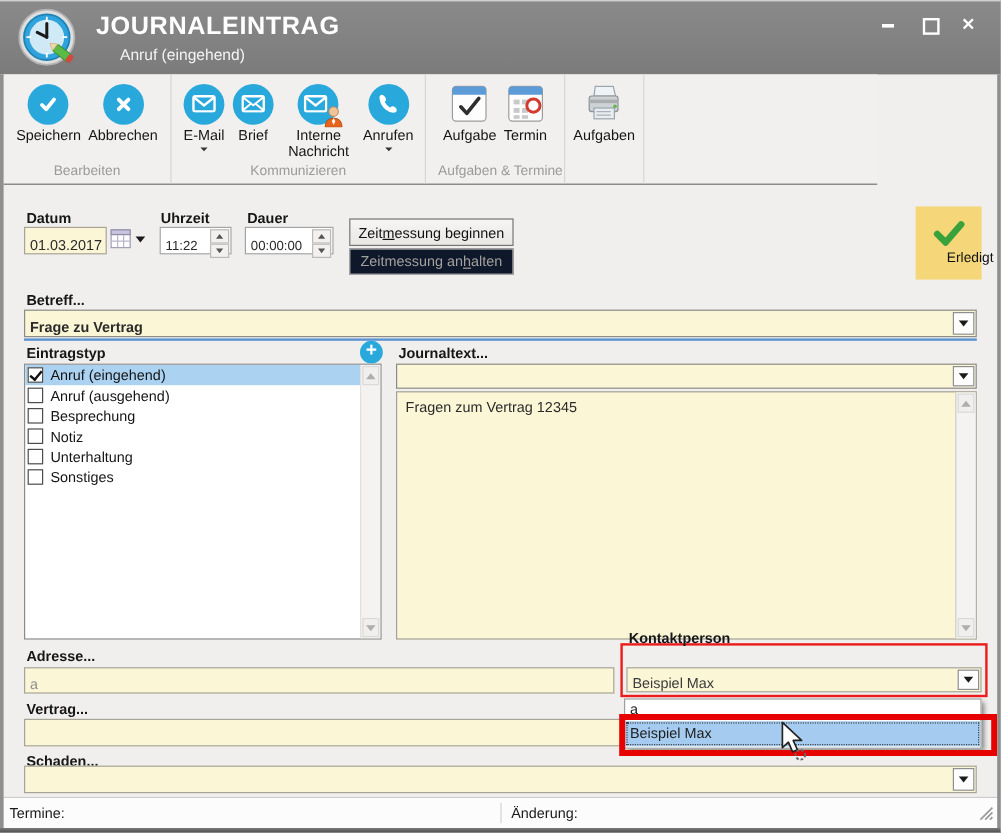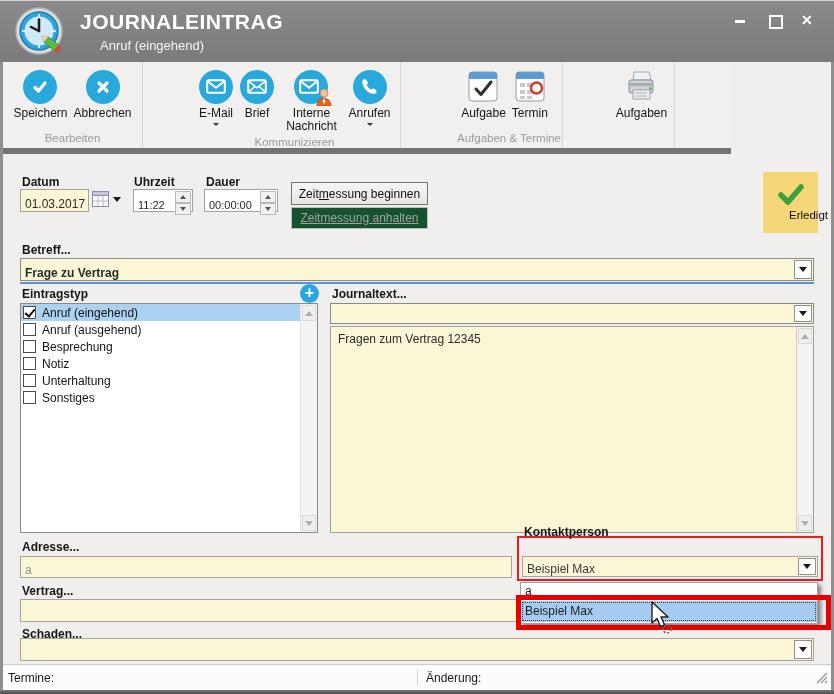--- a/index.html
+++ b/index.html
@@ -19,21 +19,21 @@
   .win-controls { position:absolute; right:18px; top:10px; display:flex; gap:19px; align-items:center; height:18px; }
   .wc { width:15px; height:15px; position:relative; cursor:default; }
   .wc-min::after { content:""; position:absolute; left:2px; top:7px; width:10px; height:3px; background:#fff; }
   .wc-max::after { content:""; position:absolute; left:2px; top:2px; width:10px; height:10px; border:2px solid #fff; }
   .wc-close::after { content:"✕"; position:absolute; left:0; top:-1px; color:#fff; font-size:14px; font-weight:bold; }
   .border-left  { position:absolute; left:0; top:62px; bottom:4px; width:3px; background:#8f8f8f; }
   .border-right { position:absolute; right:0; top:62px; bottom:4px; width:3px; background:#8f8f8f; }
   .border-bottom{ position:absolute; left:0; right:0; bottom:0; height:4px; background:linear-gradient(#7a7a7a,#4d4d4d); }
   
   .ribbon { position:absolute; left:3px; top:62px; width:728px; height:92px;
-    background:#f1f0ee; display:flex; border-bottom:6px solid #737373;gap:46px; }
+    background:#f1f0ee; display:flex; border-bottom:1px solid #737373; }
   .rgroup { display:flex; flex-direction:column; border-right:1px solid #d8d6d3; padding-top:5px; }
   .rgroup.filler { flex:1; border-right:none; }
   .rbuttons { display:flex; flex:1; justify-content:center; align-items:flex-start; }
   .rbtn { display:flex; flex-direction:column; align-items:center; padding:2px 3px; cursor:pointer; }
   .rbtn .ic { width:35px; height:35px; display:flex; align-items:center; justify-content:center; }
   .circle { width:34px; height:34px; border-radius:50%; background:#29a8dc;
     display:flex; align-items:center; justify-content:center; }
   .rbtn .lbl { font-size:12px; color:#151515; text-align:center; line-height:13px; margin-top:3px; white-space:pre-line; }
   .drop-arrow { margin-top:3px; width:0; height:0; border:3.5px solid transparent; border-top-color:#333; }
   .glabel { text-align:center; font-size:11.5px; color:#9c9a97; padding:1px 10px 4px; white-space:nowrap; }
@@ -44,21 +44,21 @@
   .white { background:#ffffff; border-color:#a3a3a3; }
   .dd-btn { position:absolute; right:1px; top:1px; bottom:1px; width:18px; background:#fdfdfd;
     border:1px solid #8f8f8f; display:flex; align-items:center; justify-content:center; cursor:pointer; }
   .dd-btn::after { content:""; width:0; height:0; border:4px solid transparent; border-top:5px solid #1a1a1a; margin-top:4px; }
   .spin { position:absolute; right:1px; top:1px; bottom:1px; width:16px; display:flex; flex-direction:column; }
   .spin > div { flex:1; background:#f2f1f0; border:1px solid #bcbab7; display:flex; align-items:center; justify-content:center; cursor:pointer; }
   .spin .up::after { content:""; width:0; height:0; border:3px solid transparent; border-bottom:4px solid #555; margin-bottom:3px; }
   .spin .dn::after { content:""; width:0; height:0; border:3px solid transparent; border-top:4px solid #555; margin-top:3px; }
   .btn { position:absolute; background:linear-gradient(#f6f5f4,#e9e7e4); border:1px solid #757575;
     font-size:12px; color:#111; display:flex; align-items:center; justify-content:center; cursor:pointer; }
-  .btn.disabled { border-color:#bdbcba; color:#a3a19d; background:#14532d; cursor:default;text-decoration:underline; }
+  .btn.disabled { border-color:#bdbcba; color:#a3a19d; background:#0f172a; cursor:default; }
   .accel { text-decoration:underline; }
   
   .erledigt { position:absolute; left:763px; top:172px; width:55px; height:61px; background:#f5d779;
     display:flex; flex-direction:column; align-items:center; justify-content:center; cursor:pointer; }
   .erledigt .txt { font-size:11.5px; color:#111; margin-top:3px;margin-left:36px; }
   
   .plus { position:absolute; left:300px; top:284px; width:19px; height:19px; border-radius:50%;
     background:#29a8dc; color:#fff; display:flex; align-items:center; justify-content:center; cursor:pointer; }
   .plus::after { content:"+"; font-size:16px; font-weight:bold; line-height:1; margin-top:-2px; }
   

